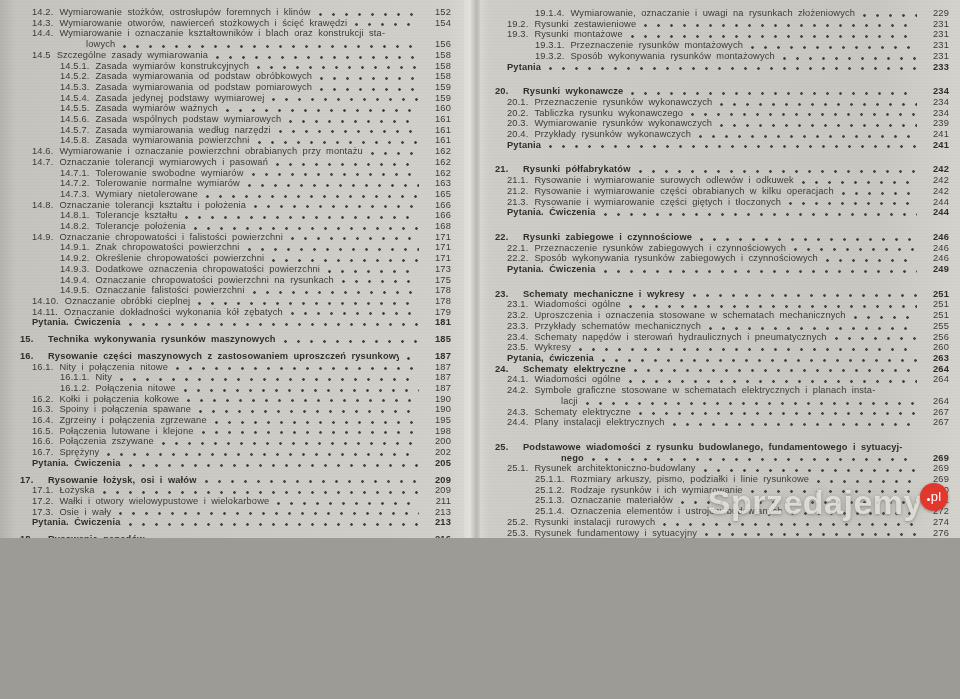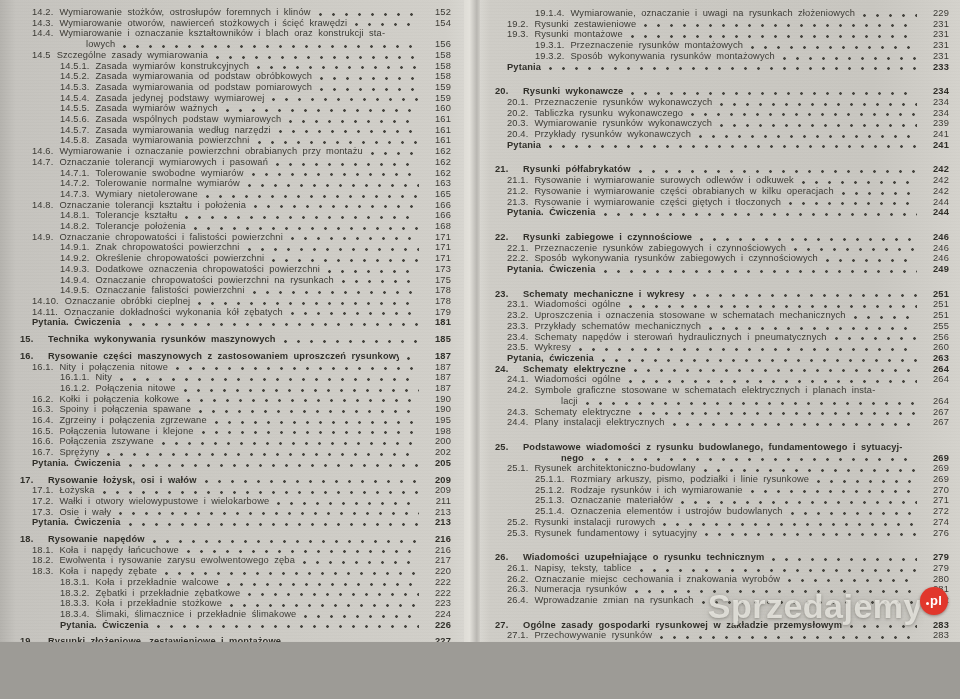--- a/index.html
+++ b/index.html
@@ -1,17 +1,17 @@
 <!DOCTYPE html>
 <html><head>
 <meta charset="utf-8">
 <style>
   html,body{margin:0;padding:0;background:#9d9b96;}
   #scan{
-    position:relative;width:960px;height:642px;overflow:hidden;
+    position:relative;width:960px;height:538px;overflow:hidden;
     font-family:"Liberation Sans",sans-serif;
     background:#c9c7c1;
     box-shadow:inset 0 -8px 10px -5px rgba(60,58,52,.55),
                inset 0 6px 8px -6px rgba(60,58,52,.35),
                inset 8px 0 10px -6px rgba(60,58,52,.5),
                inset -4px 0 8px -6px rgba(255,255,255,.6);
   }
   .page{position:absolute;top:0;height:699px;box-sizing:border-box;color:#3a3933;}
   .page-left{
     left:0;width:464px;padding:7px 13px 0 20px;
@@ -58,21 +58,21 @@
     font-family:"Liberation Sans",sans-serif;font-weight:bold;font-size:34px;
     color:rgba(240,238,232,.78);letter-spacing:.5px;
     text-shadow:0 1px 3px rgba(82,80,74,.45), 0 0 8px rgba(120,118,112,.25);
   }
   .wm-circle{
     width:28px;height:28px;border-radius:50%;background:#e1372c;
     margin-left:-3px;display:flex;align-items:center;justify-content:center;
     box-shadow:0 1px 3px rgba(70,30,25,.45);position:relative;top:-6px;
   }
   .wm-dot{width:3px;height:3px;border-radius:50%;background:#fff;margin:6px 1px 0 0;}
-  .wm-tld{color:#fff;font-weight:bold;font-size:13px;letter-spacing:.3px;text-align:right;}
+  .wm-tld{color:#fff;font-weight:normal;font-size:13px;letter-spacing:.3px;text-align:right;}
 </style>
 </head>
 <body>
 
 <div id="scan">
   <div class="page page-left" id="left-rows">
       <div class="row l1">
         <span class="num">14.2.</span>
         <span class="title">Wymiarowanie stożków, ostrosłupów foremnych i klinów</span>
         <span class="leader"></span>

